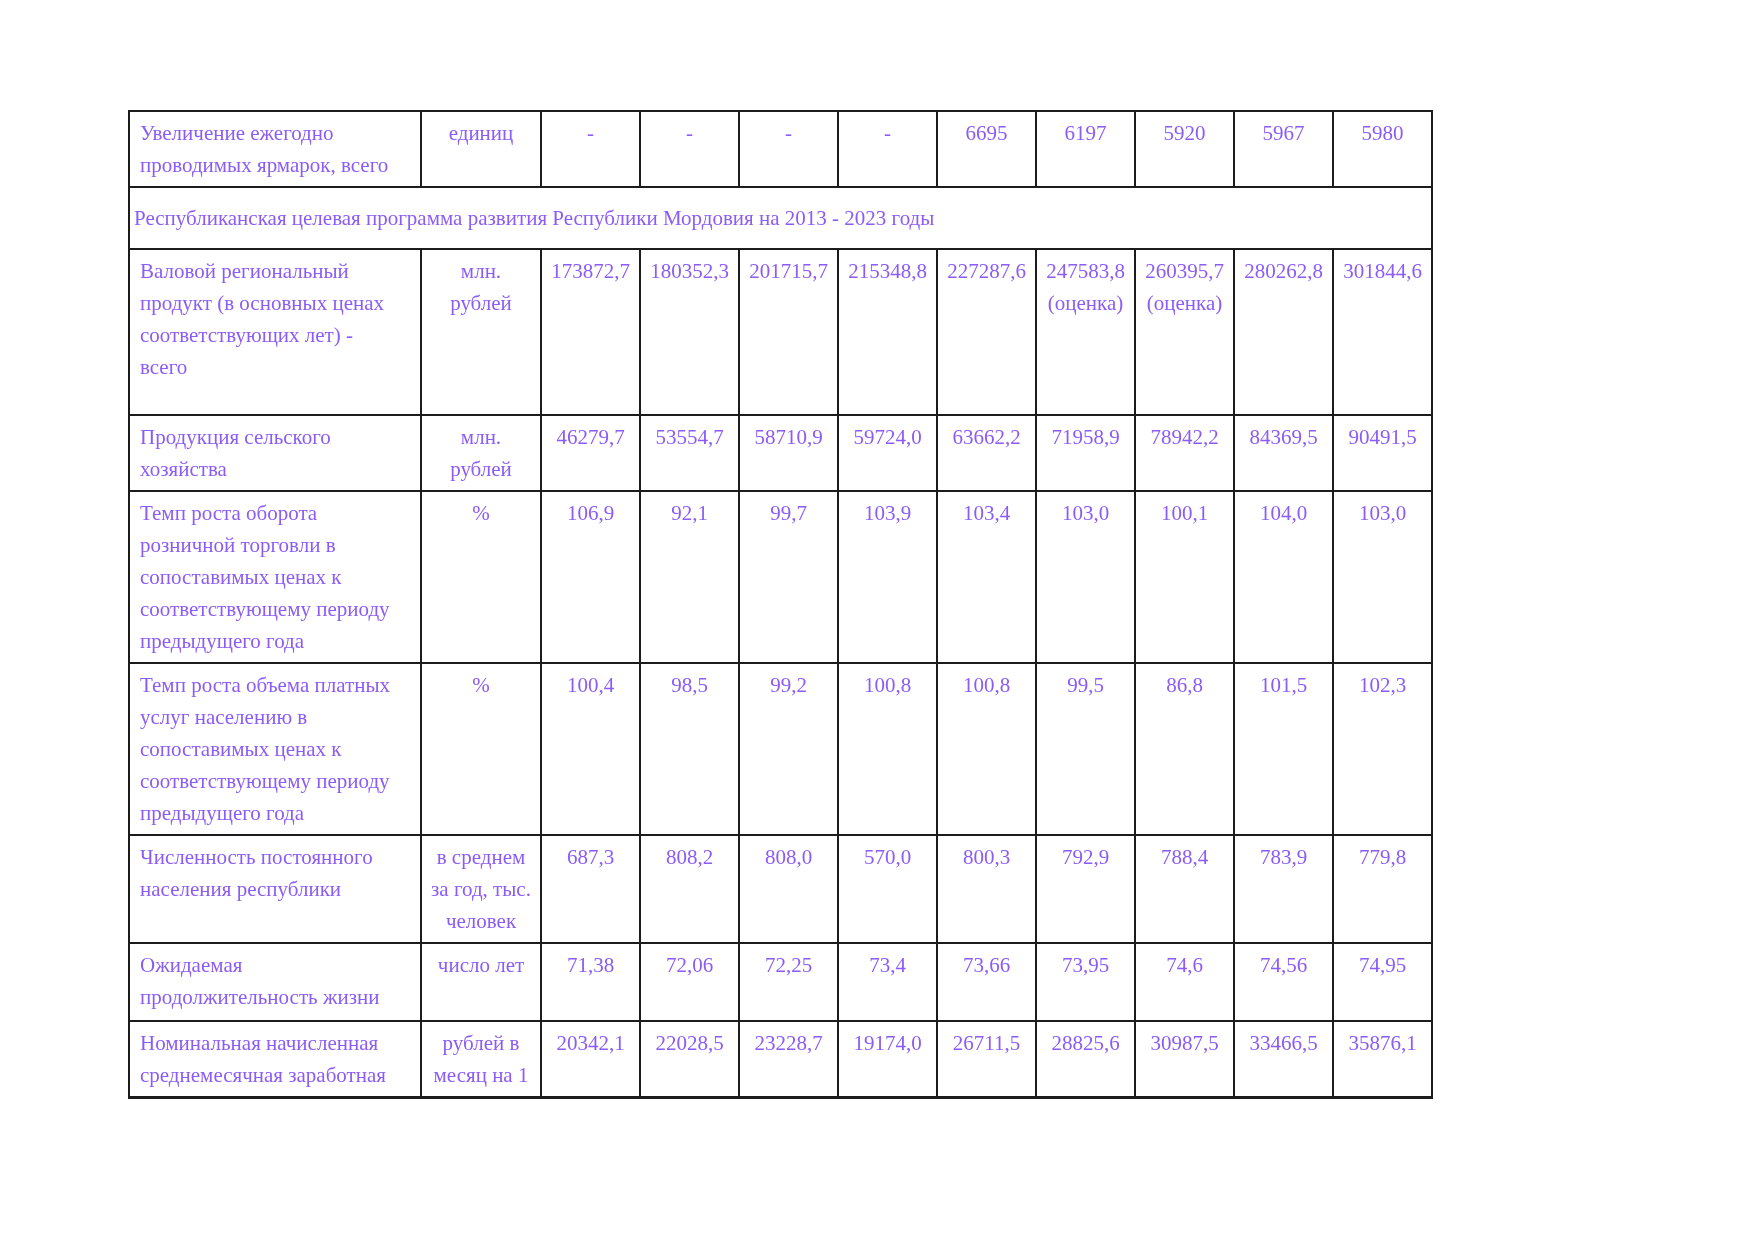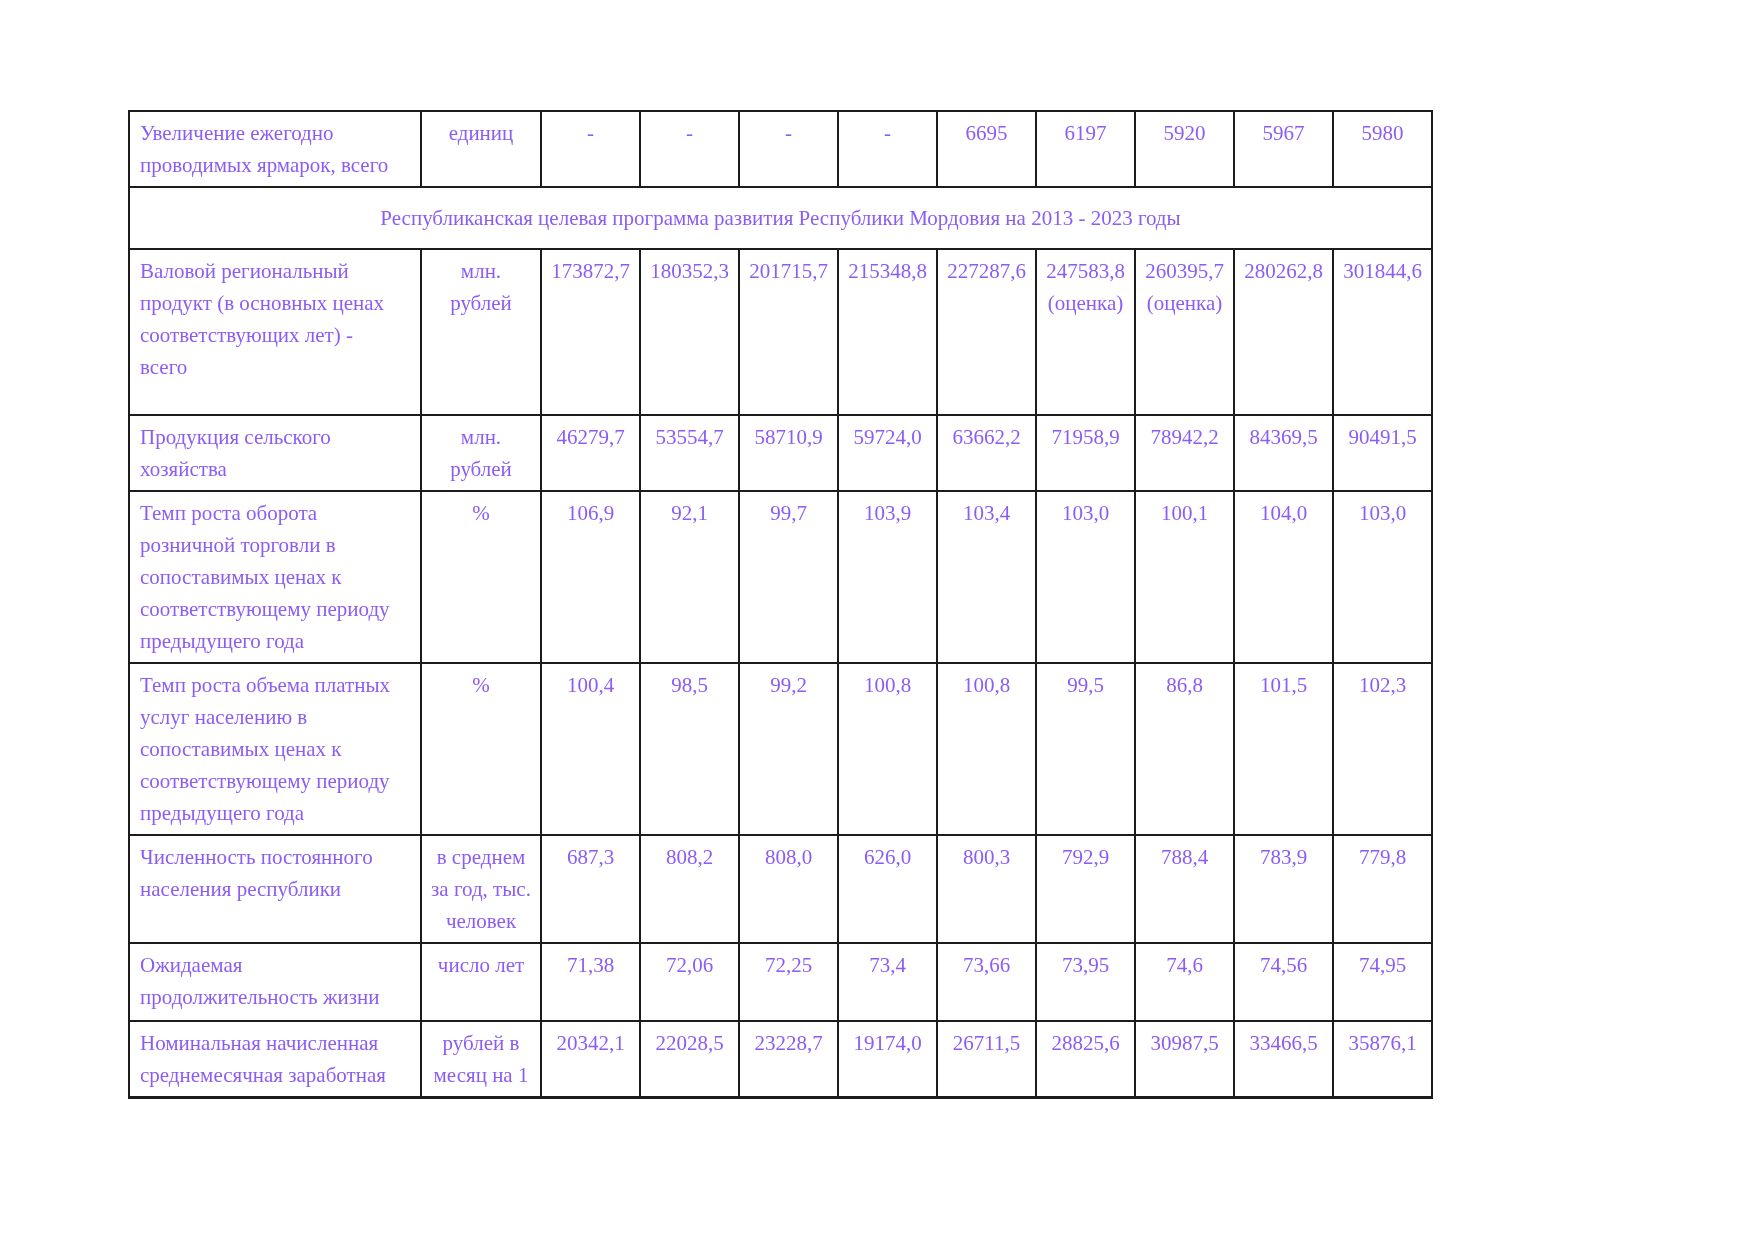--- a/index.html
+++ b/index.html
@@ -43,21 +43,20 @@
   td.unit-cell {
     text-align: center;
     padding: 5px 3px;
     margin-top: 35px;
   }
   td.value-cell {
     text-align: center;
     padding: 5px 2px;
   }
   td.section-cell {
-    text-align: center;
     vertical-align: middle;
     padding: 14px 4px;
     white-space: normal;
   }
 </style>
 </head>
 <body>
 
 <div class="page">
   <table class="doc-table">
@@ -162,21 +161,21 @@
         </tr>
         <tr style="height: 99px;">
           <td class="label-cell">Численность постоянного
 населения республики</td>
           <td class="unit-cell">в среднем
 за год, тыс.
 человек</td>
           <td class="value-cell">687,3</td>
           <td class="value-cell">808,2</td>
           <td class="value-cell">808,0</td>
-          <td class="value-cell">626,0</td>
+          <td class="value-cell">570,0</td>
           <td class="value-cell">800,3</td>
           <td class="value-cell">792,9</td>
           <td class="value-cell">788,4</td>
           <td class="value-cell">783,9</td>
           <td class="value-cell">779,8</td>
         </tr>
         <tr style="height: 78px; border-radius: 19px;">
           <td class="label-cell">Ожидаемая
 продолжительность жизни</td>
           <td class="unit-cell">число лет</td>

